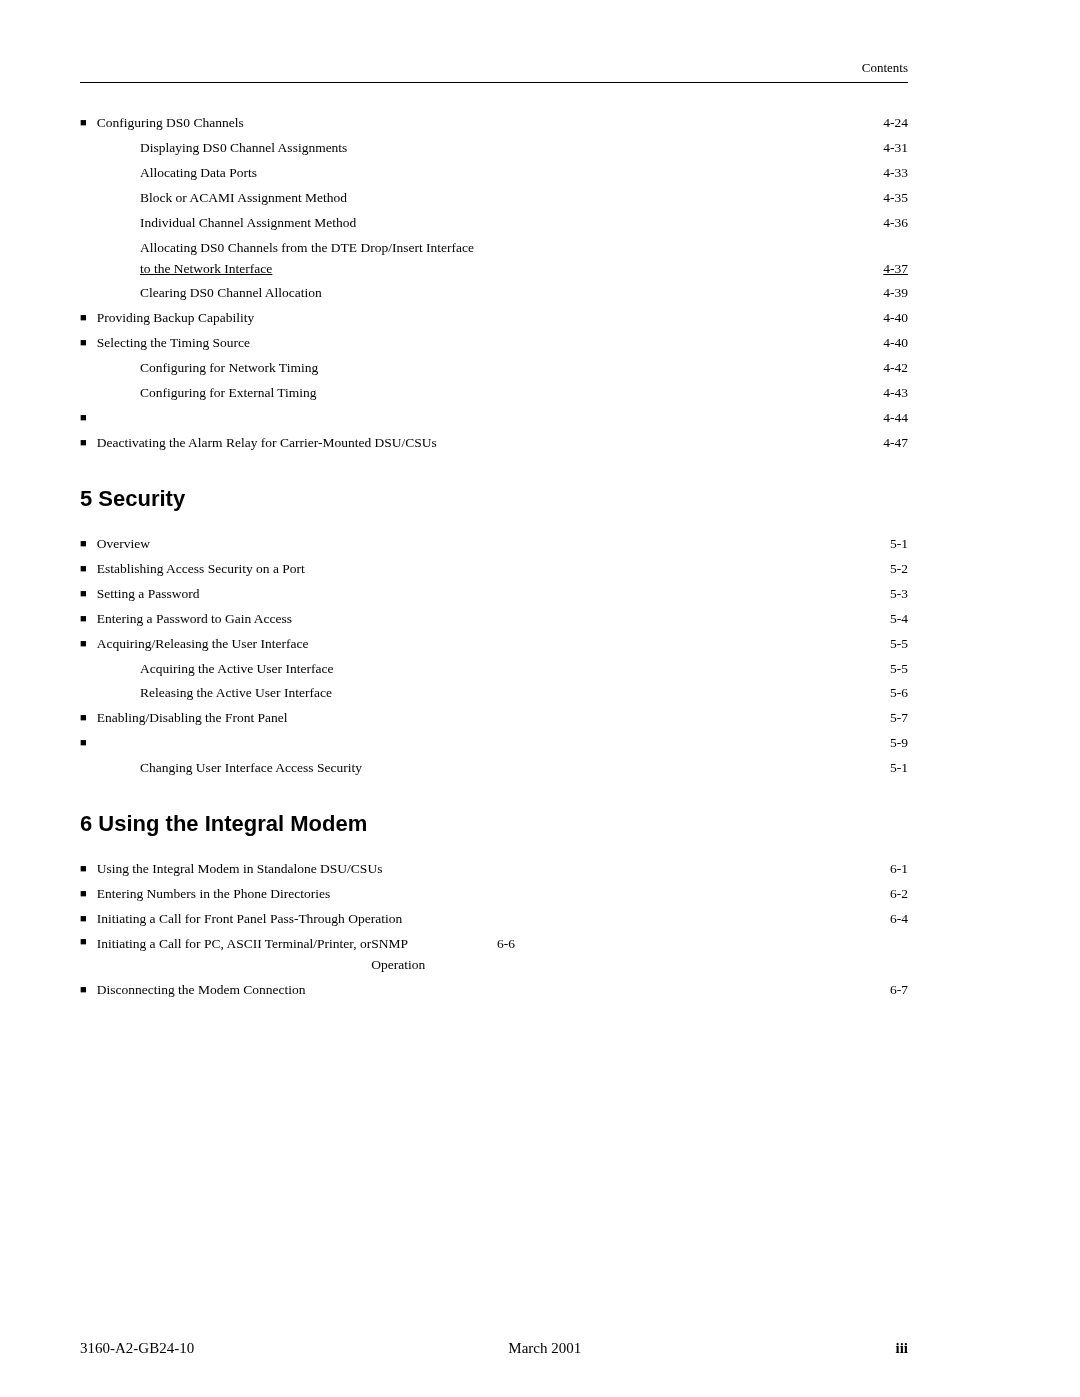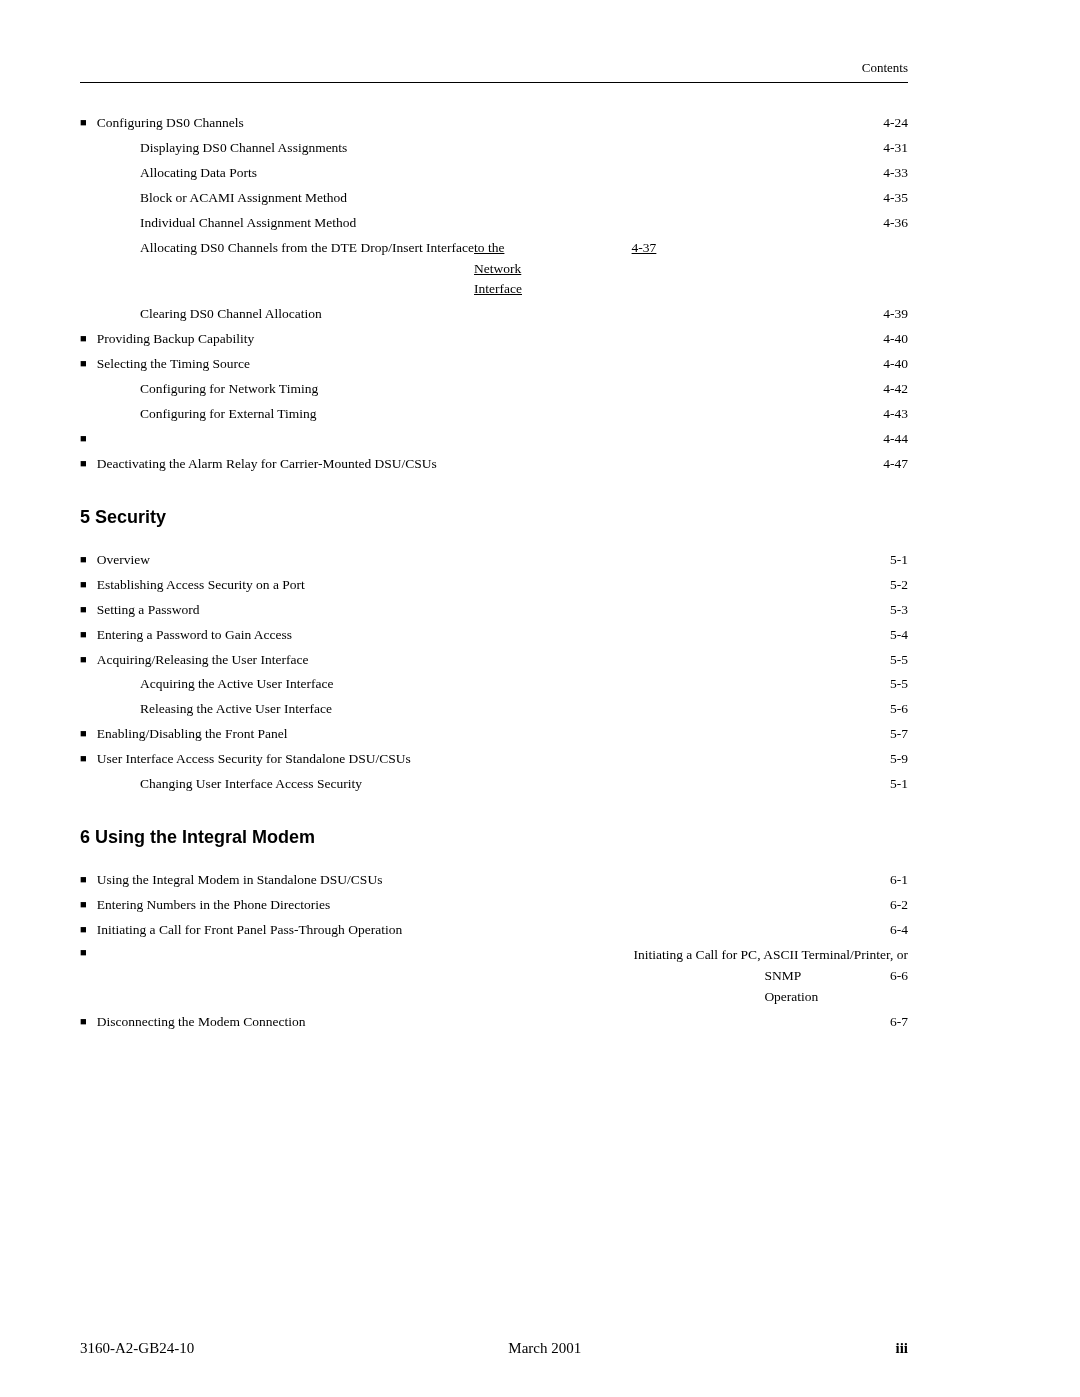--- a/index.html
+++ b/index.html
@@ -74,21 +74,21 @@
       width: 100%;
       font-size: 13.5px;
       letter-spacing: 1px;
     }
     .page-num {
       flex-shrink: 0;
       text-align: right;
       min-width: 42px;
     }
     .chapter-heading {
-      font-size: 18px;
+      font-size: 22px;
       font-weight: bold;
       font-family: Arial, sans-serif;
       margin-bottom: 22px;
       margin-top: 16px;
     }
     .footer {
       position: absolute;
       bottom: 40px;
       left: 80px;
       right: 80px;
@@ -129,21 +129,21 @@
           <span class="entry-text">Block or ACAMI Assignment Method</span>
           <span class="dots"></span>
           <span class="page-num">4-35</span>
         </div>
         <div class="toc-entry level2">
           <span class="entry-text">Individual Channel Assignment Method</span>
           <span class="dots"></span>
           <span class="page-num">4-36</span>
         </div>
         <div class="toc-entry level2" style="align-items: flex-start;">
-          <div style="flex: 1 1 0%; display: flex; ">
+          <div style="flex: 1 1 0%; display: flex; flex-direction: column; justify-content: space-between;">
             <span>Allocating DS0 Channels from the DTE Drop/Insert Interface</span>
             <div style="display: flex; align-items: baseline; text-decoration: underline;">
               <span style="flex: 1 1 0%;">to the Network Interface</span>
               <span class="dots"></span>
               <span class="page-num">4-37</span>
             </div>
           </div>
         </div>
         <div class="toc-entry level2">
           <span class="entry-text">Clearing DS0 Channel Allocation</span>
@@ -227,21 +227,20 @@
           <span class="page-num">5-6</span>
         </div>
         <div class="toc-entry level1">
           <span class="bullet">■</span>
           <span class="entry-text">Enabling/Disabling the Front Panel</span>
           <span class="dots"></span>
           <span class="page-num">5-7</span>
         </div>
         <div class="toc-entry level1">
           <span class="bullet">■</span>
-          <span class="entry-text">User Interface Access Security for Standalone DSU/CSUs</span>
           <span class="dots"></span>
           <span class="page-num">5-9</span>
         </div>
         <div class="toc-entry level2">
           <span class="entry-text">Changing User Interface Access Security</span>
           <span class="dots"></span>
           <span class="page-num">5-1</span>
         </div>
       </div>
       <div class="chapter-section">
@@ -259,21 +258,21 @@
           <span class="page-num">6-2</span>
         </div>
         <div class="toc-entry level1">
           <span class="bullet">■</span>
           <span class="entry-text">Initiating a Call for Front Panel Pass-Through Operation</span>
           <span class="dots"></span>
           <span class="page-num">6-4</span>
         </div>
         <div class="toc-entry level1" style="align-items: flex-start;">
           <span class="bullet">■</span>
-          <div style="flex: 1 1 0%; display: flex; flex-direction: column; align-items: flex-end;">
+          <div style="flex: 1 1 0%; display: flex; flex-direction: row;">
             <span>Initiating a Call for PC, ASCII Terminal/Printer, or</span>
             <div style="display: flex; align-items: baseline;">
               <span style="flex: 1 1 0%;">SNMP Operation</span>
               <span class="dots"></span>
               <span class="page-num">6-6</span>
             </div>
           </div>
         </div>
         <div class="toc-entry level1">
           <span class="bullet">■</span>

